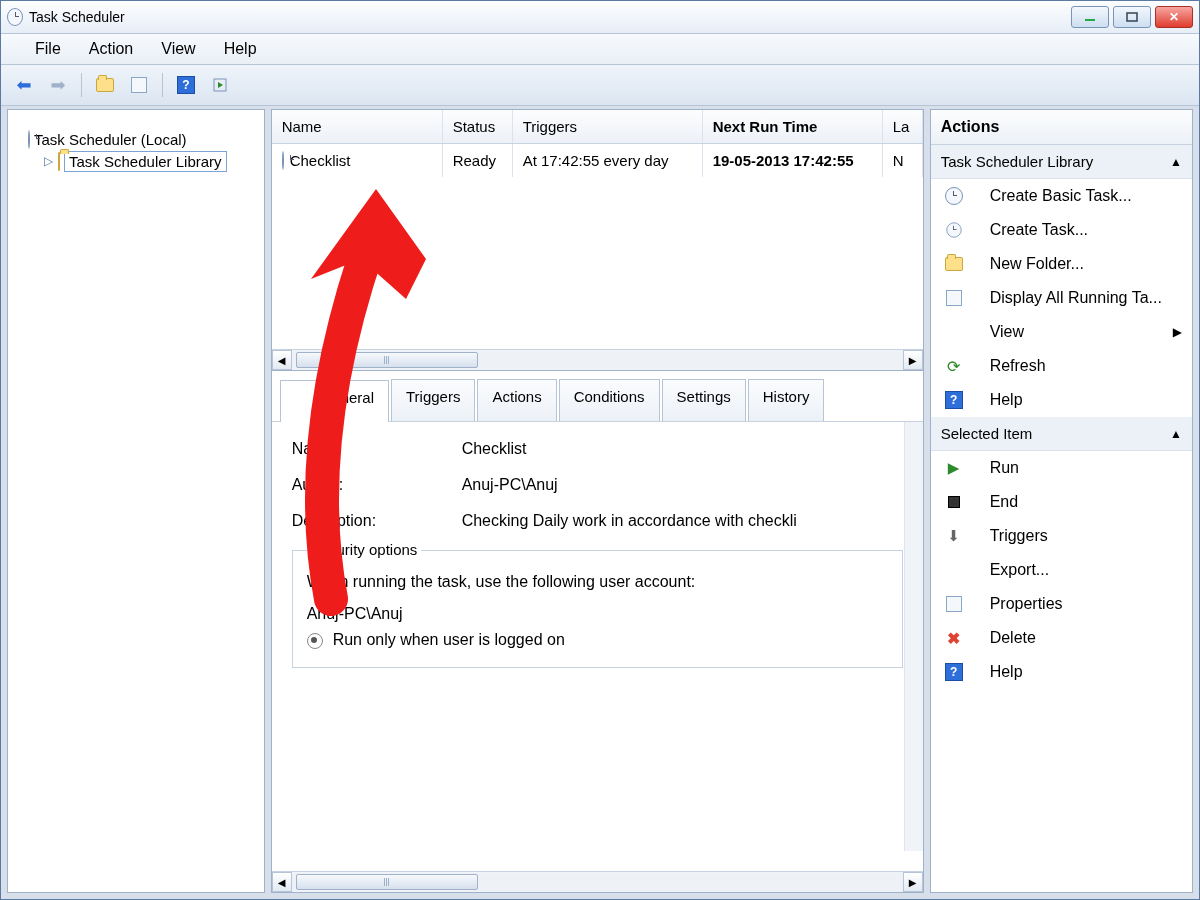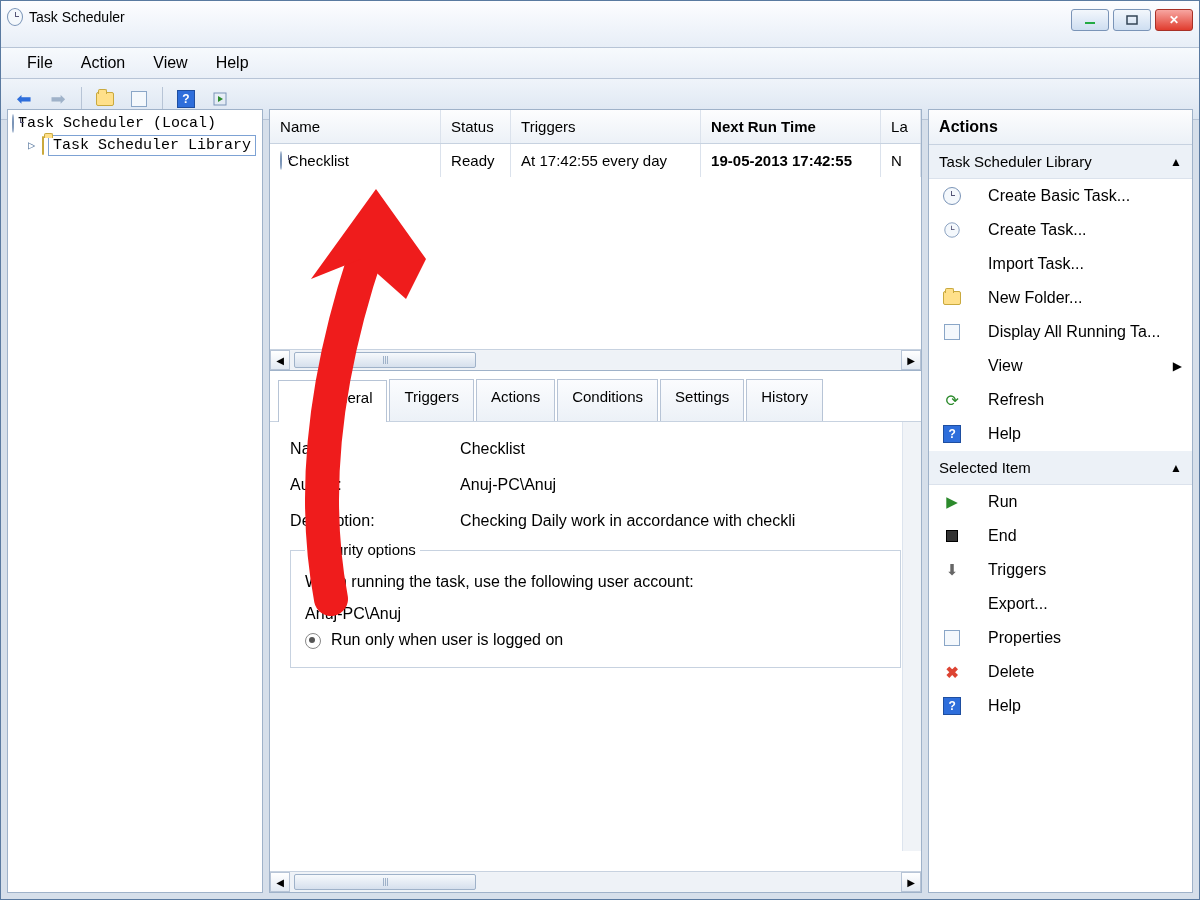--- a/index.html
+++ b/index.html
@@ -1,34 +1,34 @@
 <!DOCTYPE html>
 <html><head>
 <meta charset="utf-8">
 <style>
   html, body { margin:0; padding:0; font-family: "Segoe UI", Tahoma, sans-serif; font-size:15px; color:#000; background:#d6dfea; }
   .window { width:1200px; height:900px; box-sizing:border-box; border:1px solid #5a7aa0; background:#d6dfea; position:relative; overflow:hidden; }
   
-  .titlebar { height:30px; background:linear-gradient(#fdfdff,#e7eef7); border-bottom:1px solid #b7c4d6; display:flex; padding:8px 6px; }
+  .titlebar { height:30px; background:linear-gradient(#fdfdff,#e7eef7); border-bottom:1px solid #b7c4d6; display:flex; align-items:center; padding:1px 6px; }
   .titlebar .app-icon { width:16px; height:16px; margin-right:6px; display:flex; align-items:center; justify-content:center; }
   .titlebar .title-text { font-size:14px; }
   .win-controls { margin-left:auto; display:flex; gap:4px; }
   .win-btn { width:36px; height:20px; border:1px solid #7a94b7; border-radius:3px; background:linear-gradient(#f3f7fc,#cedef1); display:flex; align-items:center; justify-content:center; font-size:12px; }
   .win-btn.close { background:linear-gradient(#f7a6a1,#e03c2e); border-color:#a83026; color:#fff; font-weight:bold; }
   
-  .menubar { height:30px; background:linear-gradient(#f7fafd,#e9eff7); border-bottom:1px solid #b7c4d6; display:flex; align-items:center; padding:0 14px; gap:4px; }
+  .menubar { height:30px; background:linear-gradient(#f7fafd,#e9eff7); border-bottom:1px solid #b7c4d6; display:flex; align-items:center; padding:0 22px; gap:4px; }
   .menubar .menu-item { padding:4px 12px; font-size:16px; }
   
   .toolbar { height:40px; background:linear-gradient(#eff4fa,#dbe5f1); border-bottom:1px solid #b7c4d6; display:flex; align-items:center; padding:0 8px; gap:4px; }
   .tool-btn { width:28px; height:28px; border:1px solid transparent; border-radius:2px; display:flex; align-items:center; justify-content:center; }
   .tool-sep { width:1px; height:24px; background:#b7c4d6; margin:0 4px; }
   
   .body-area { position:absolute; top:102px; bottom:0; left:0; right:0; display:flex; padding:6px; gap:6px; }
   .pane { background:#fff; border:1px solid #9fb2c9; box-sizing:border-box; }
-  .left-pane { width:280px; padding:2px;font-family:Liberation Mono, monospace; }
+  .left-pane { width:280px; padding:18px; }
   .center-pane { flex:1; display:flex; flex-direction:column; position:relative; }
   .right-pane { width:290px; display:flex; flex-direction:column; }
   
   .tree-node { display:flex; align-items:center; height:22px; gap:4px; padding-left:2px; font-size:15px;}
   .tree-node.child { margin-left:16px; }
   .tree-node.selected span.label { background:#fff; border:1px solid #7da2d4; padding:1px 4px; }
   .tree-toggle { width:10px; color:#5a7aa0; font-size:12px; }
   
   .grid-wrap { border-bottom:1px solid #9fb2c9; height:260px; display:flex; flex-direction:column; }
   .grid-head { display:flex; background:linear-gradient(#fdfdfe,#ecf1f7); border-bottom:1px solid #c7d2e0; font-size:15px; }
@@ -247,24 +247,20 @@
           </span>
           <span>Create Basic Task...</span>
         </div>
       <div class="action-item">
           <span class="action-icon">
             <span class="ic-clock" style="transform:scale(0.85)"></span>
           </span>
           <span>Create Task...</span>
         </div>
       <div class="action-item">
-          <span class="action-icon ic-import"></span>
-          <span>Import Task...</span>
-        </div>
-      <div class="action-item">
           <span class="action-icon">
             <span class="ic-folder"></span>
           </span>
           <span>New Folder...</span>
         </div>
       <div class="action-item">
           <span class="action-icon">
             <span class="ic-props"></span>
           </span>
           <span>Display All Running Ta...</span>

